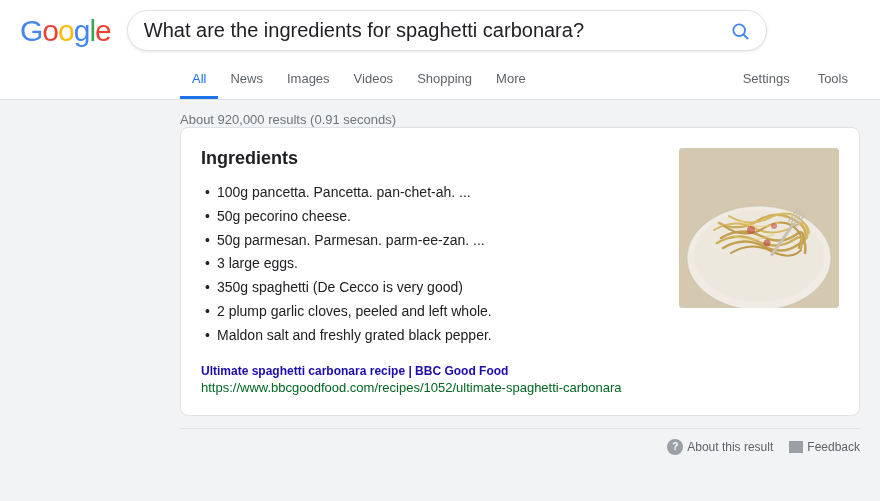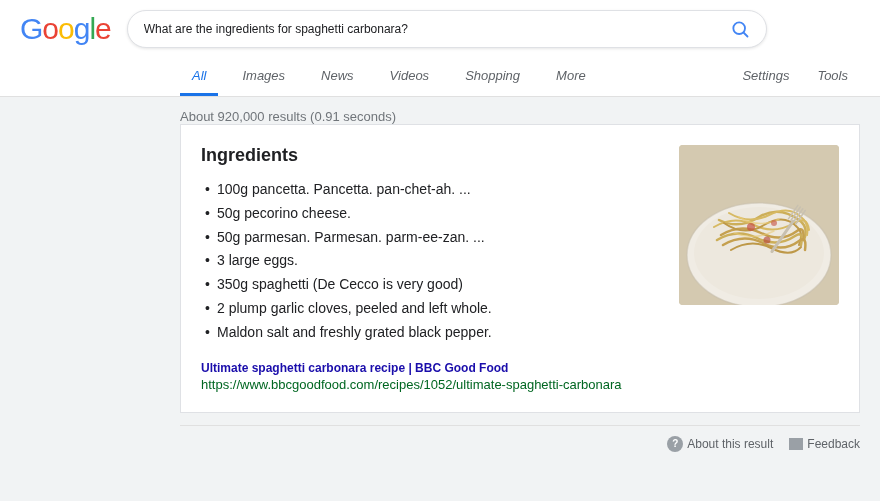--- a/index.html
+++ b/index.html
@@ -46,41 +46,40 @@
       border-radius: 24px;
       padding: 8px 16px;
       max-width: 640px;
       background: #fff;
       box-shadow: 0 1px 3px rgba(0,0,0,0.1);
     }
     .search-bar input {
       flex: 1;
       border: none;
       outline: none;
-      font-size: 12px;
+      font-size: 20px;
       color: #202124;
       background: transparent;
     }
     .search-icon-btn {
       background: none;
       border: none;
       cursor: pointer;
       color: #4285F4;
       font-size: 18px;
       display: flex;
       align-items: center;
     }
 
     
     .nav-tabs {
       display: flex;
       align-items: center;
-      gap: 12px;
+      gap: 0;
       margin-left: 160px;
-      font-style: italic;
     }
     .nav-tab {
       padding: 10px 12px;
       font-size: 13px;
       color: #5f6368;
       cursor: pointer;
       border-bottom: 3px solid transparent;
       white-space: nowrap;
     }
     .nav-tab.active {
@@ -104,21 +103,21 @@
     }
     .results-count {
       font-size: 13px;
       color: #70757a;
     }
 
     
     .result-card {
       background: #fff;
       border: 1px solid #dfe1e5;
-      border-radius: 0;
+      border-radius: 8px;
       padding: 20px;
       max-width: 680px;
       display: flex;
       gap: 20px;
     }
     .result-content {
       flex: 1;
     }
     .ingredients-title {
       font-size: 18px;
@@ -235,22 +234,22 @@
         <svg class="search-svg" viewBox="0 0 24 24" fill="none">
           <circle cx="11" cy="11" r="7" stroke="#4285F4" stroke-width="2.2"></circle>
           <line x1="16.5" y1="16.5" x2="21" y2="21" stroke="#4285F4" stroke-width="2.2" stroke-linecap="round"></line>
         </svg>
       </button>
     </div>
   </div>
 
   <div class="nav-tabs">
     <div class="nav-tab active">All</div>
+    <div class="nav-tab">News</div>
     <div class="nav-tab">Images</div>
-    <div class="nav-tab">News</div>
     <div class="nav-tab">Videos</div>
     <div class="nav-tab">Shopping</div>
     <div class="nav-tab">More</div>
 
     <div class="nav-right">
       <div class="nav-tab">Settings</div>
       <div class="nav-tab">Tools</div>
     </div>
   </div>
 </div>

